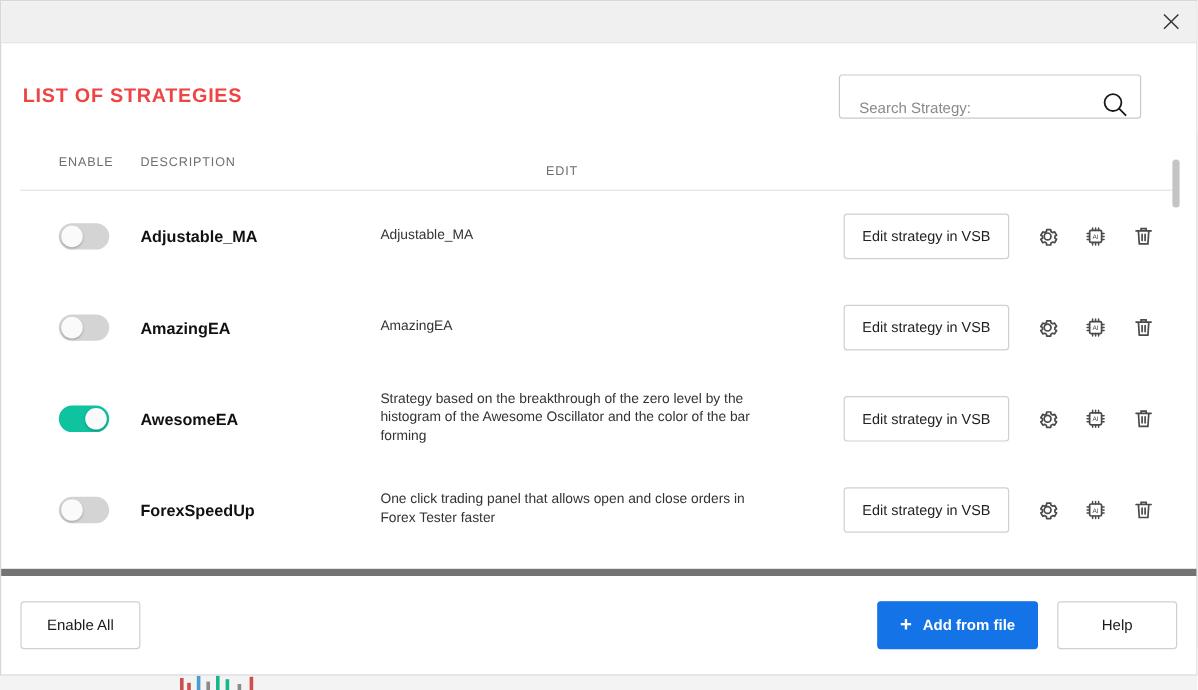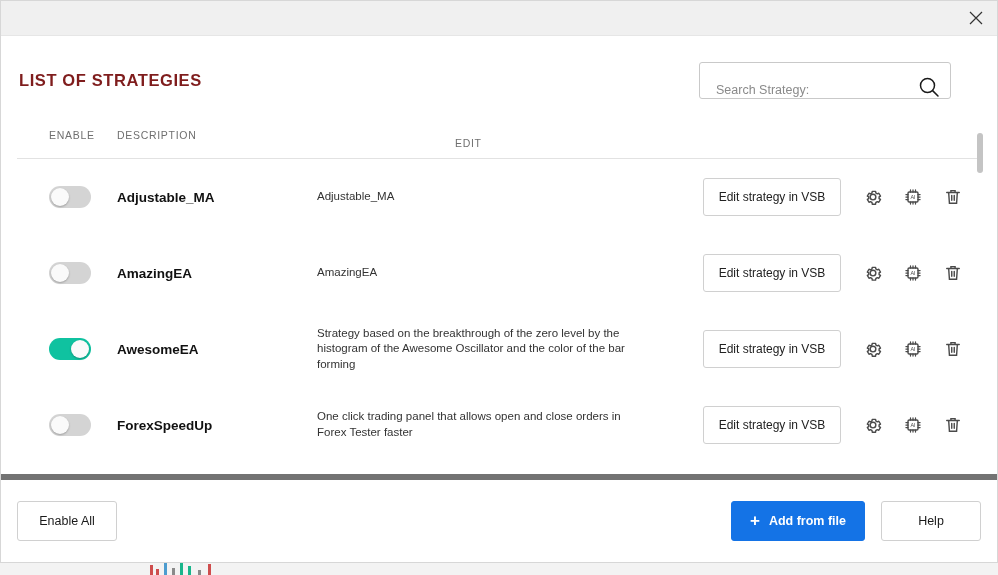--- a/index.html
+++ b/index.html
@@ -91,21 +91,21 @@
   .header-row {
     display: flex;
     align-items: center;
     justify-content: space-between;
     padding: 26px 46px 0 16px;
   }
   .page-title {
     font-size: 16.5px;
     font-weight: bold;
     letter-spacing: 0.6px;
-    color: #7f1d1d;
+    color: #ef4444;
     margin-left: 2px;
   }
   .search-box {
     width: 252px;
     height: 37px;
     border: 1px solid #c9c9c9;
     border-radius: 3px;
     display: flex;
     align-items: flex-end;
     padding: 0 10px 0 14px;

